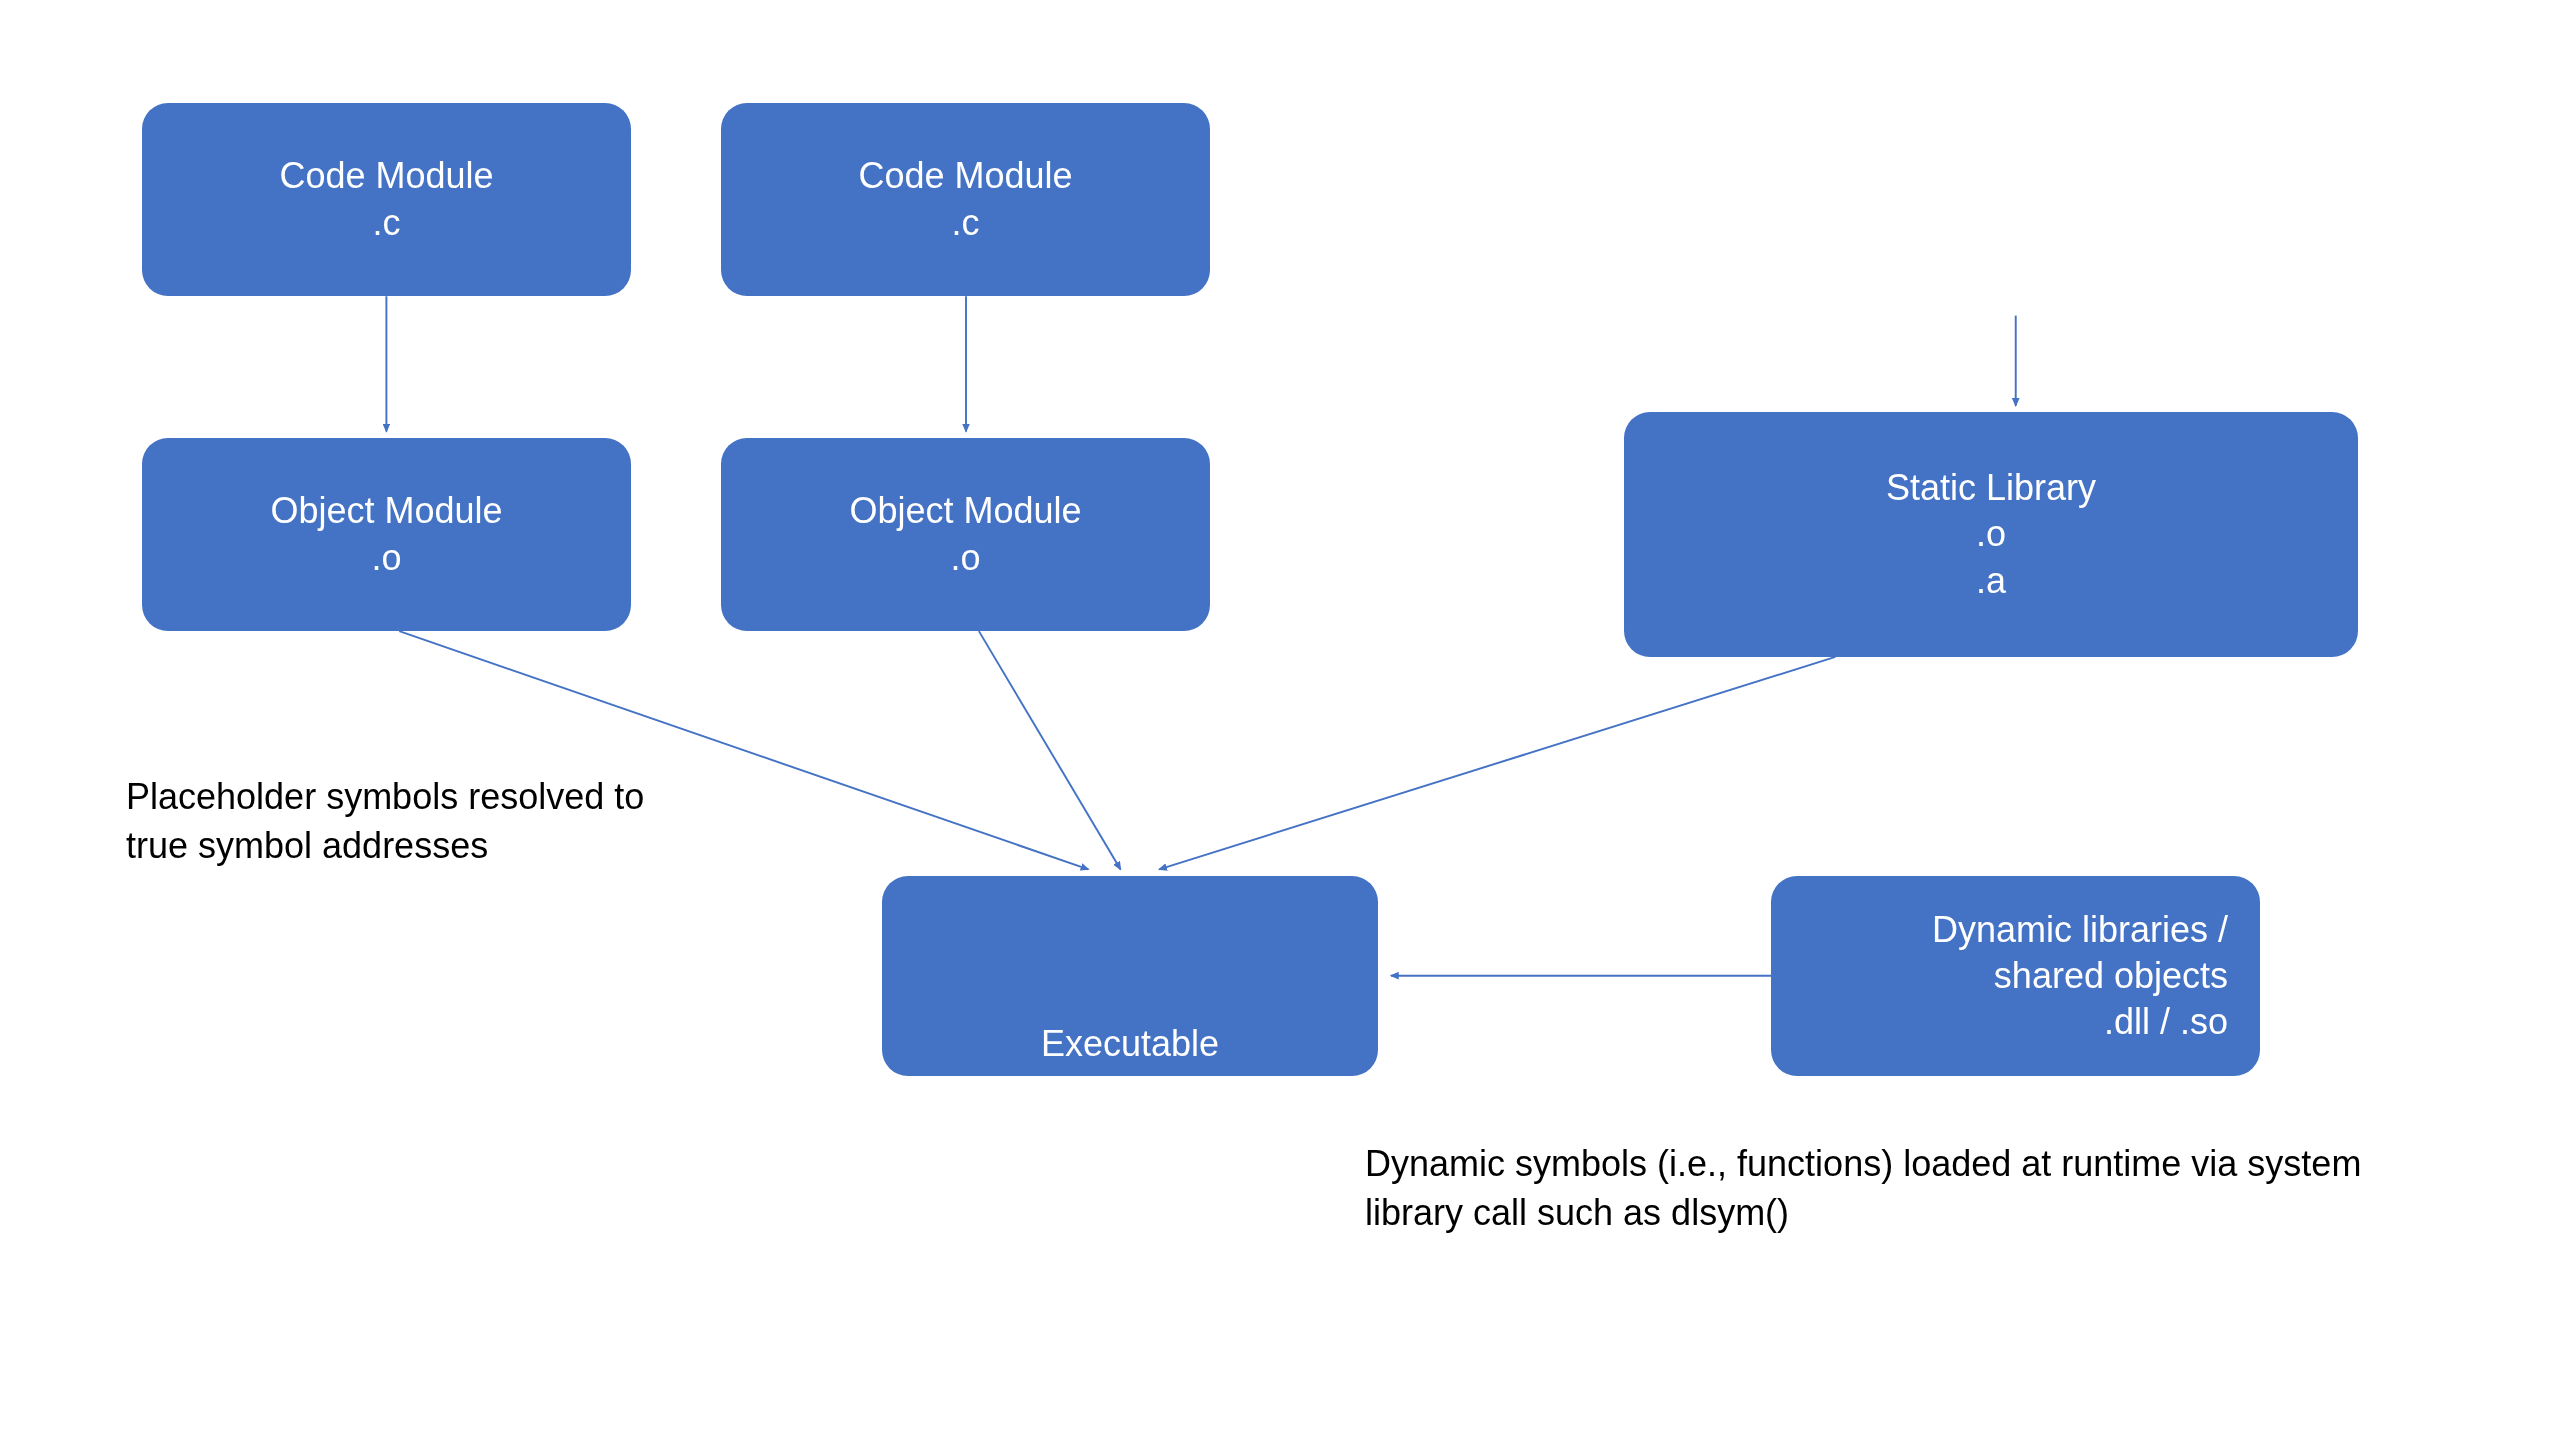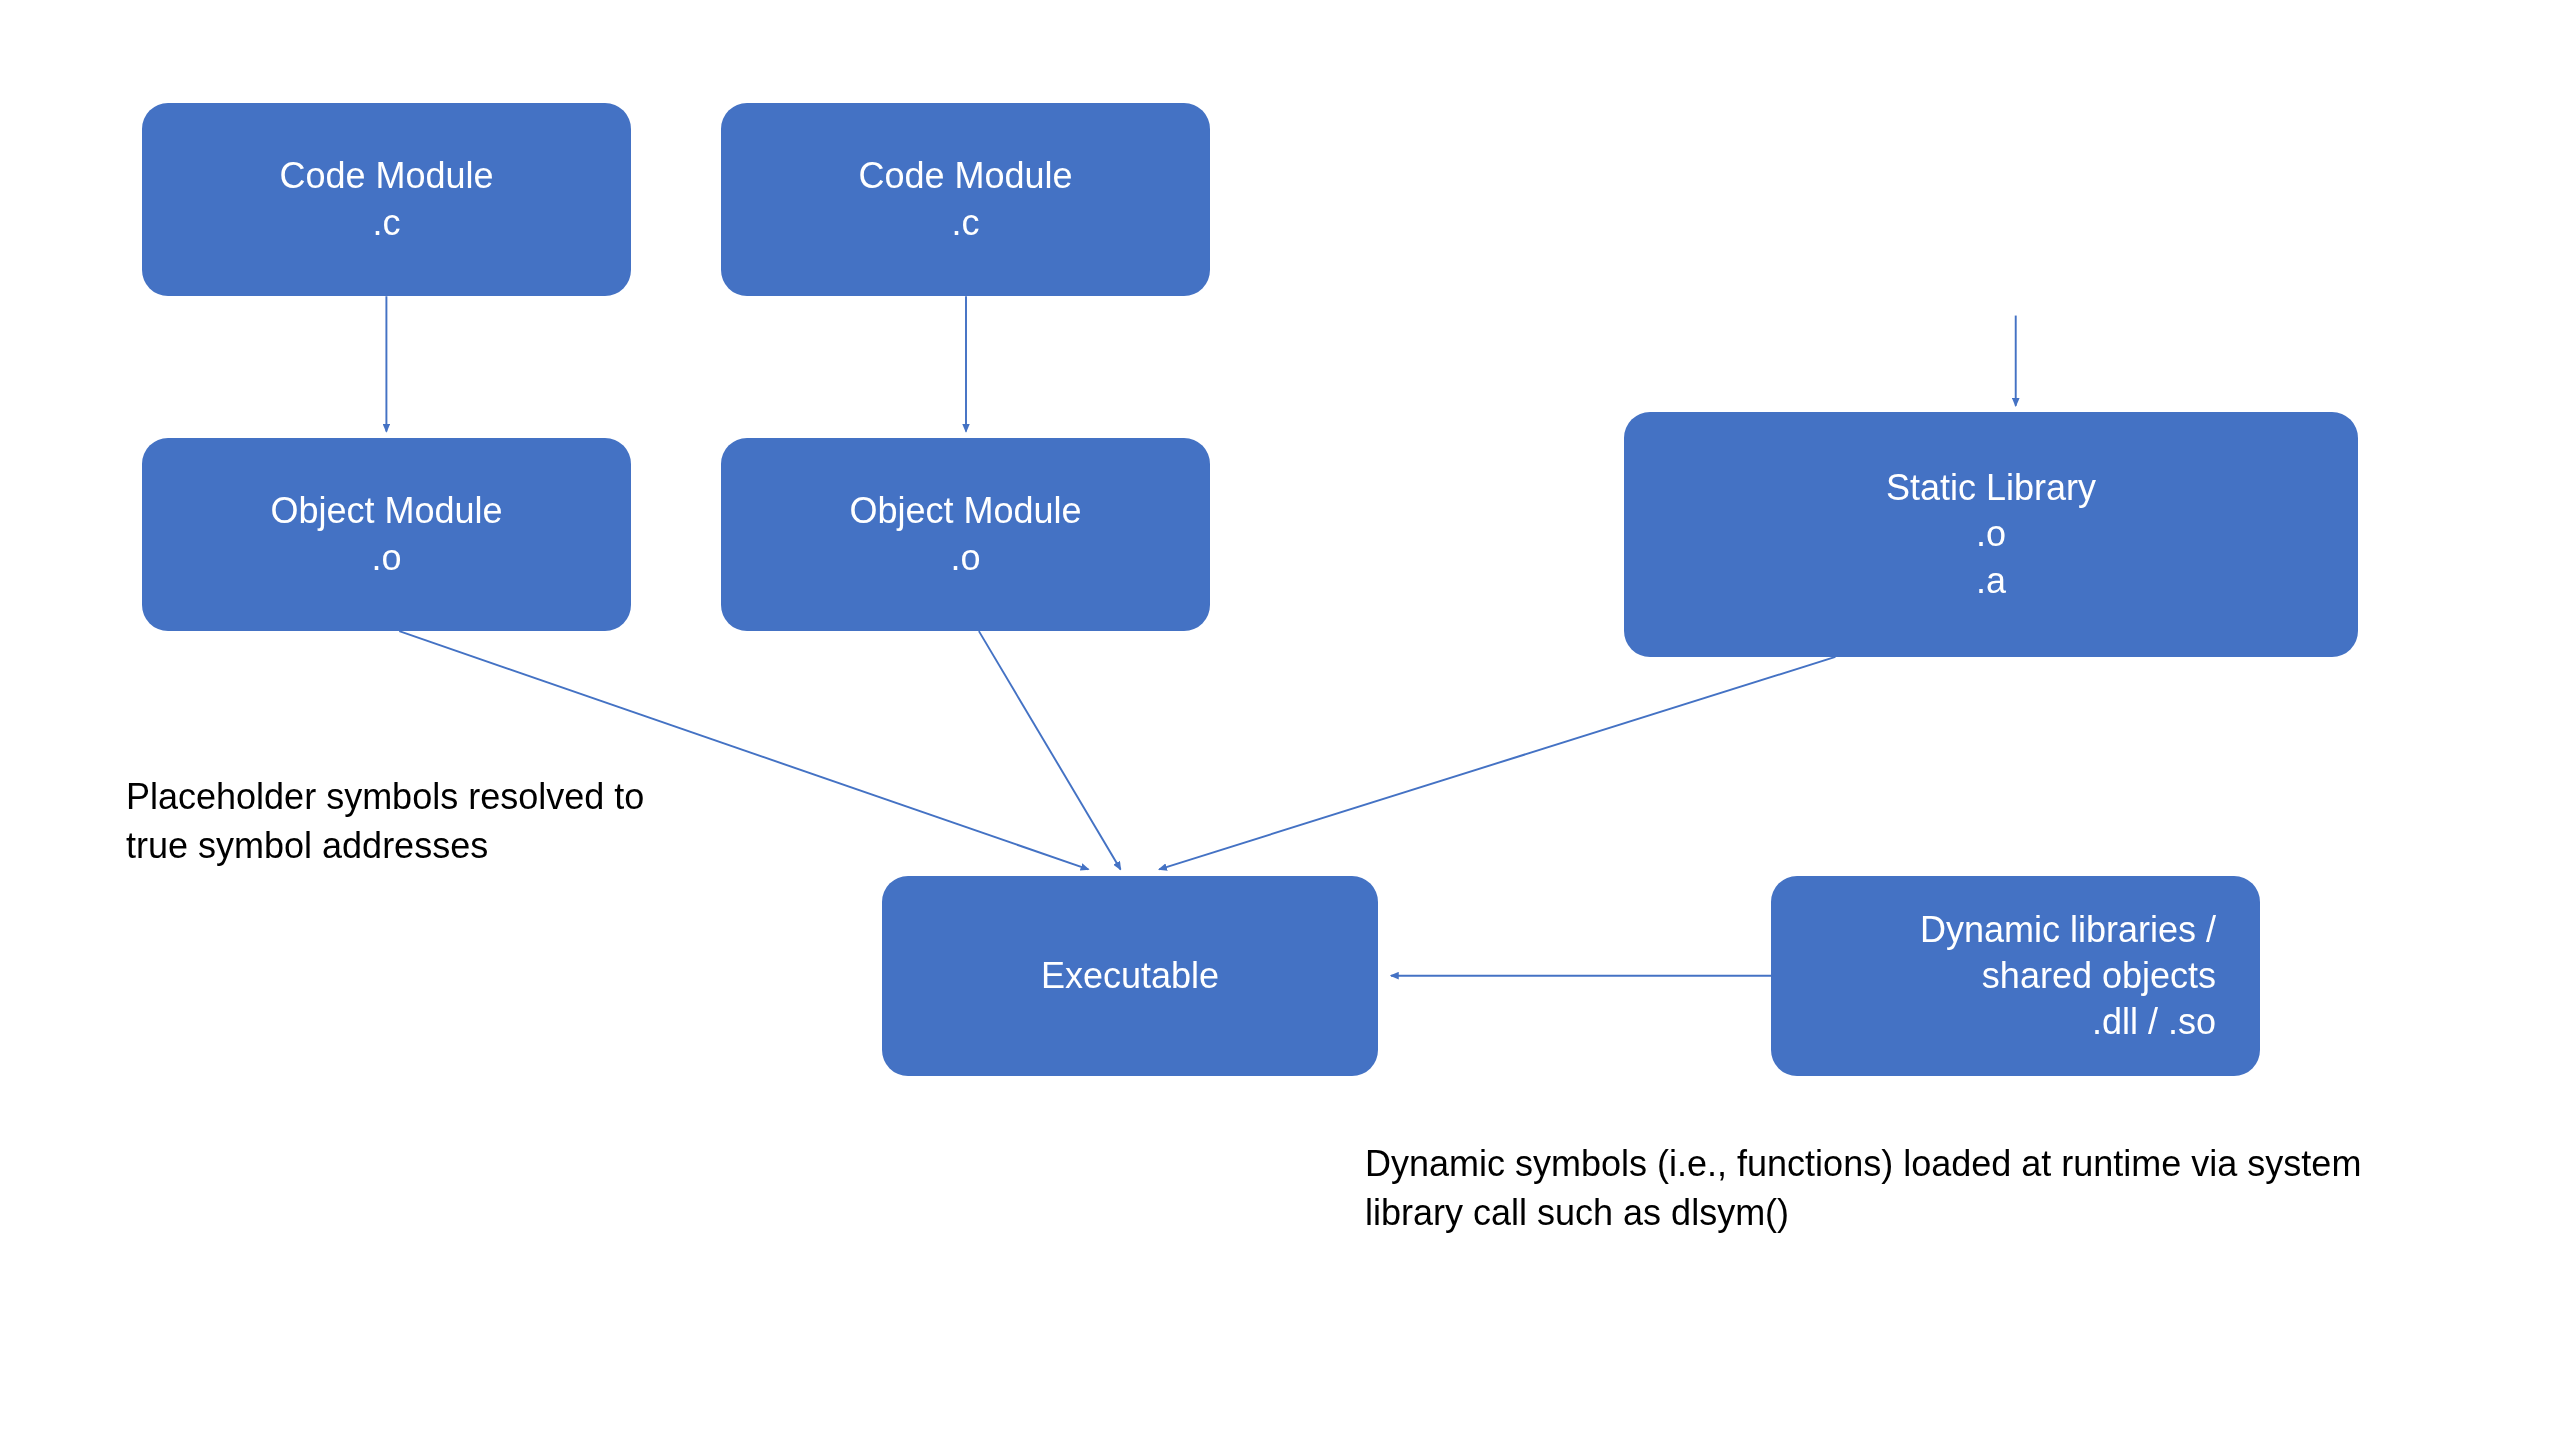--- a/index.html
+++ b/index.html
@@ -21,21 +21,21 @@
     background: #4472C4;
     color: #ffffff;
     border-radius: 26px;
     display: flex;
     flex-direction: column;
     align-items: center;
     justify-content: center;
     text-align: center;
     line-height: 1.28;
     font-size: 36px;
-    padding: 9px 44px;
+    padding: 9px 32px;
     box-sizing: border-box;
   }
   .note {
     position: absolute;
     color: #000;
     font-size: 36px;
     line-height: 1.35;
     text-align: left;
   }
   svg.arrows {
@@ -73,21 +73,21 @@
     <span>Object Module</span>
     <span>.o</span>
   </div>
 
   <div class="node" style="left:1624px; top:412px; width:734px; height:245px;align-items:center;">
     <span>Static Library</span>
     <span>.o</span>
     <span>.a</span>
   </div>
 
-  <div class="node" style="left:882px; top:876px; width:496px; height:200px;">
+  <div class="node" style="left:882px; top:876px; width:496px; height:200px;justify-content:flex-end;">
     <span>Executable</span>
   </div>
 
   <div class="node" style="left:1771px; top:876px; width:489px; height:200px;align-items:flex-end;">
     <span>Dynamic libraries /</span>
     <span>shared objects</span>
     <span>.dll / .so</span>
   </div>
 
   <div class="note" style="left:1365px; top:1140px; width:1037px;">Dynamic symbols (i.e., functions) loaded at runtime via system library call such as dlsym()</div>

